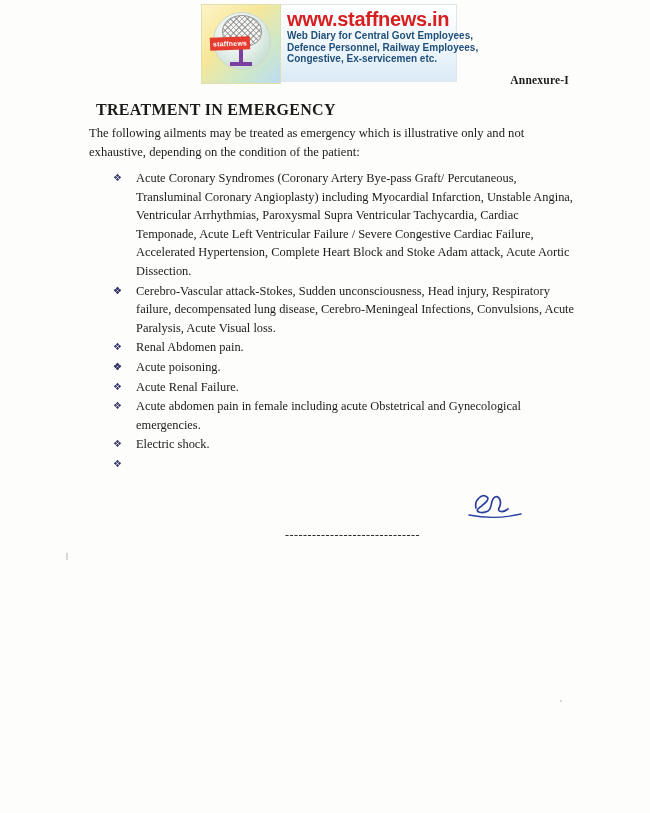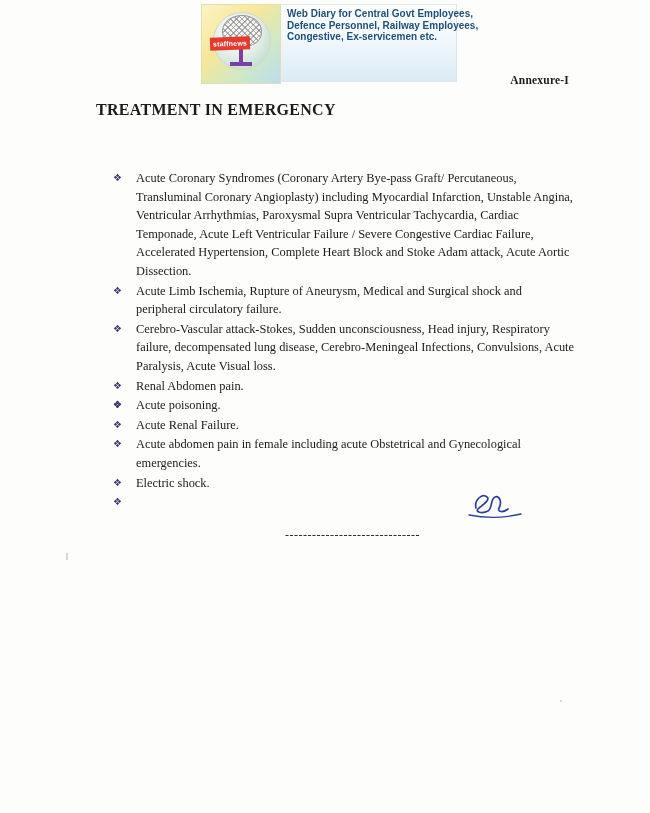--- a/index.html
+++ b/index.html
@@ -219,34 +219,36 @@
   <div class="scan-mark" style="left:560px; top:700px; width:2px; height:2px;"></div>
 
   <div id="banner">
     <div id="logo-box">
       <div id="logo-circle"></div>
       <div id="logo-net"></div>
       <div id="logo-stem"></div>
       <div id="logo-ribbon">staffnews</div>
     </div>
     <div id="banner-text">
+      <div id="site-url">www.staffnews.in</div>
       <div class="tagline">Web Diary for Central Govt Employees,</div>
       <div class="tagline">Defence Personnel, Railway Employees,</div>
       <div class="tagline">Congestive, Ex-servicemen etc.</div>
     </div>
   </div>
 
   <div id="annexure">Annexure-I</div>
 
   <div id="doc-title">TREATMENT IN EMERGENCY</div>
 
+  <div id="intro">The following ailments may be treated as emergency which is illustrative only and not exhaustive, depending on the condition of the patient:</div>
 
   <ul id="ailment-list">
     <li><span class="bullet">❖</span><span>Acute Coronary Syndromes (Coronary Artery Bye-pass Graft/ Percutaneous, Transluminal Coronary Angioplasty) including Myocardial Infarction, Unstable Angina, Ventricular Arrhythmias, Paroxysmal Supra Ventricular Tachycardia, Cardiac Temponade, Acute Left Ventricular Failure / Severe Congestive Cardiac Failure, Accelerated Hypertension, Complete Heart Block and Stoke Adam attack, Acute Aortic Dissection.</span></li>
-    <li><span class="bullet">❖</span><span>Acute Limb Ischemia, Rupture of Aneurysm, Medical and Surgical shock and peripheral circulatory failure.</span></li>
+    <li><span class="bullet">❖</span></li>
     <li><span class="bullet">❖</span><span>Cerebro-Vascular attack-Stokes, Sudden unconsciousness, Head injury, Respiratory failure, decompensated lung disease, Cerebro-Meningeal Infections, Convulsions, Acute Paralysis, Acute Visual loss.</span></li>
     <li><span class="bullet">❖</span><span>Renal Abdomen pain.</span></li>
     <li><span class="bullet">❖</span></li>
     <li><span class="bullet">❖</span></li>
     <li><span class="bullet">❖</span><span>Acute poisoning.</span></li>
     <li><span class="bullet">❖</span><span>Acute Renal Failure.</span></li>
     <li><span class="bullet">❖</span><span>Acute abdomen pain in female including acute Obstetrical and Gynecological emergencies.</span></li>
     <li><span class="bullet">❖</span><span>Electric shock.</span></li>
     <li><span class="bullet">❖</span></li>
   </ul>

